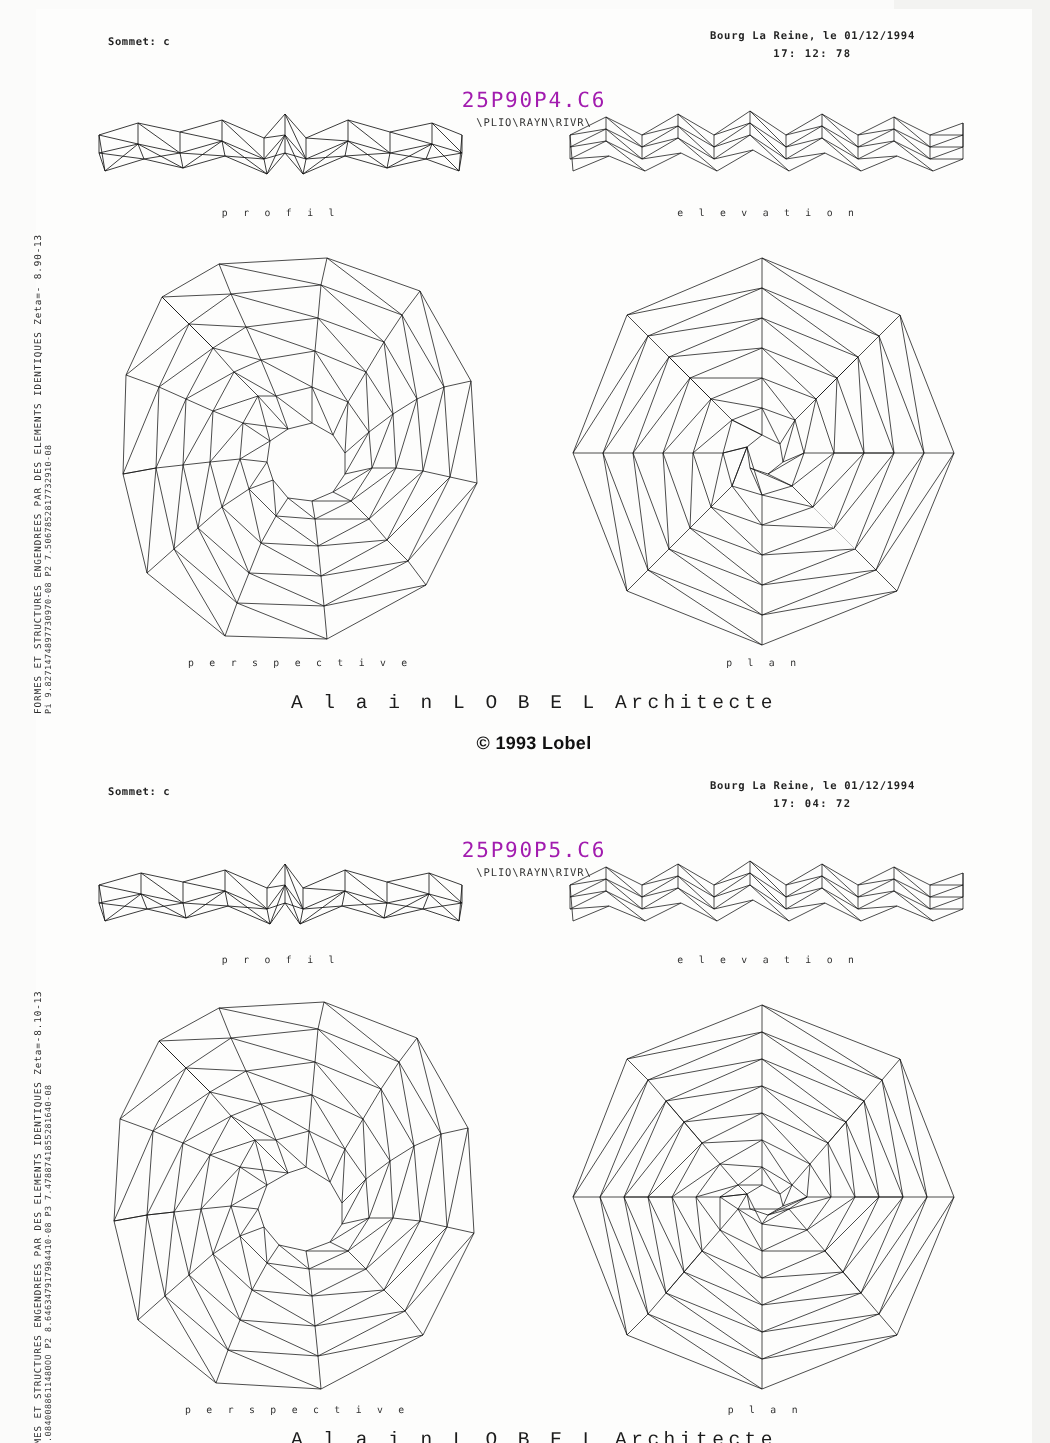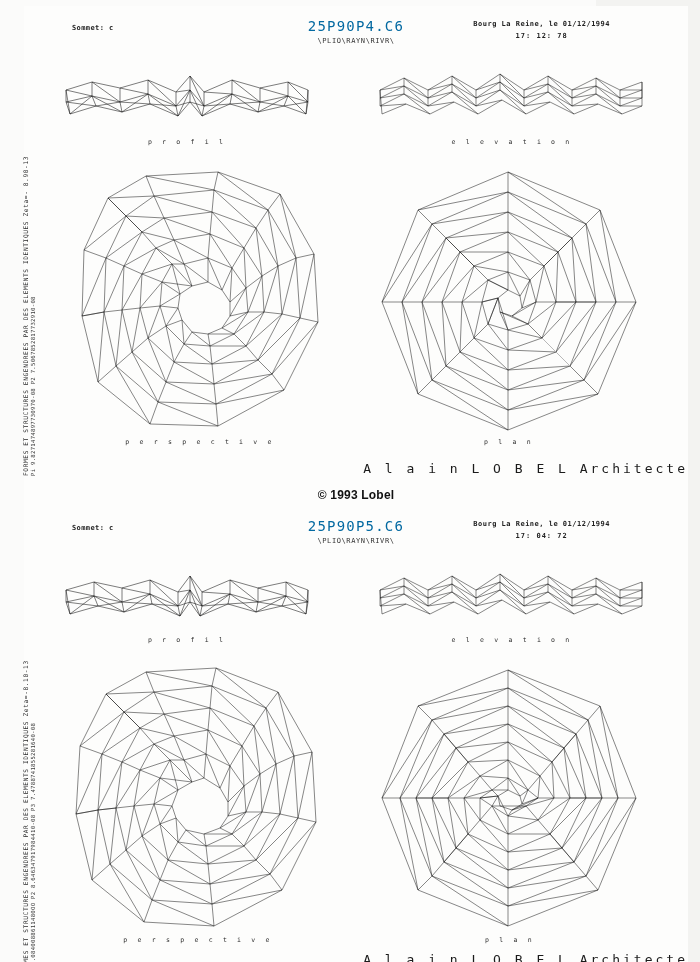--- a/index.html
+++ b/index.html
@@ -75,21 +75,22 @@
   .hdr-center {
     position: absolute;
     left: 0;
     right: 0;
     top: 12px;
     text-align: center;
   }
   .hdr-title {
     font-size: 14px;
     letter-spacing: 1.2px;
-    color: #0369a1;
+    color: #a21caf;
+    margin-top: 41px;
   }
   .hdr-sub {
     font-size: 7px;
     letter-spacing: 0.6px;
     color: #333;
     margin-top: 3px;
   }
   .hdr-right {
     position: absolute;
     right: 78px;
@@ -118,24 +119,25 @@
     font-size: 6.5px;
     letter-spacing: 3.2px;
     color: #2e2e2e;
   }
 
   
   .footer-sig {
     position: absolute;
     left: 0;
     width: 664px;
-    text-align: right;
+    text-align: center;
     font-size: 13px;
     letter-spacing: 3px;
     color: #1b1b1b;
+    font-family: Liberation Mono, monospace;
   }
   .footer-copy {
     position: absolute;
     left: 0;
     width: 664px;
     text-align: center;
     font-size: 12px;
     font-weight: bold;
     font-family: "Liberation Sans", sans-serif;
     color: #111;

